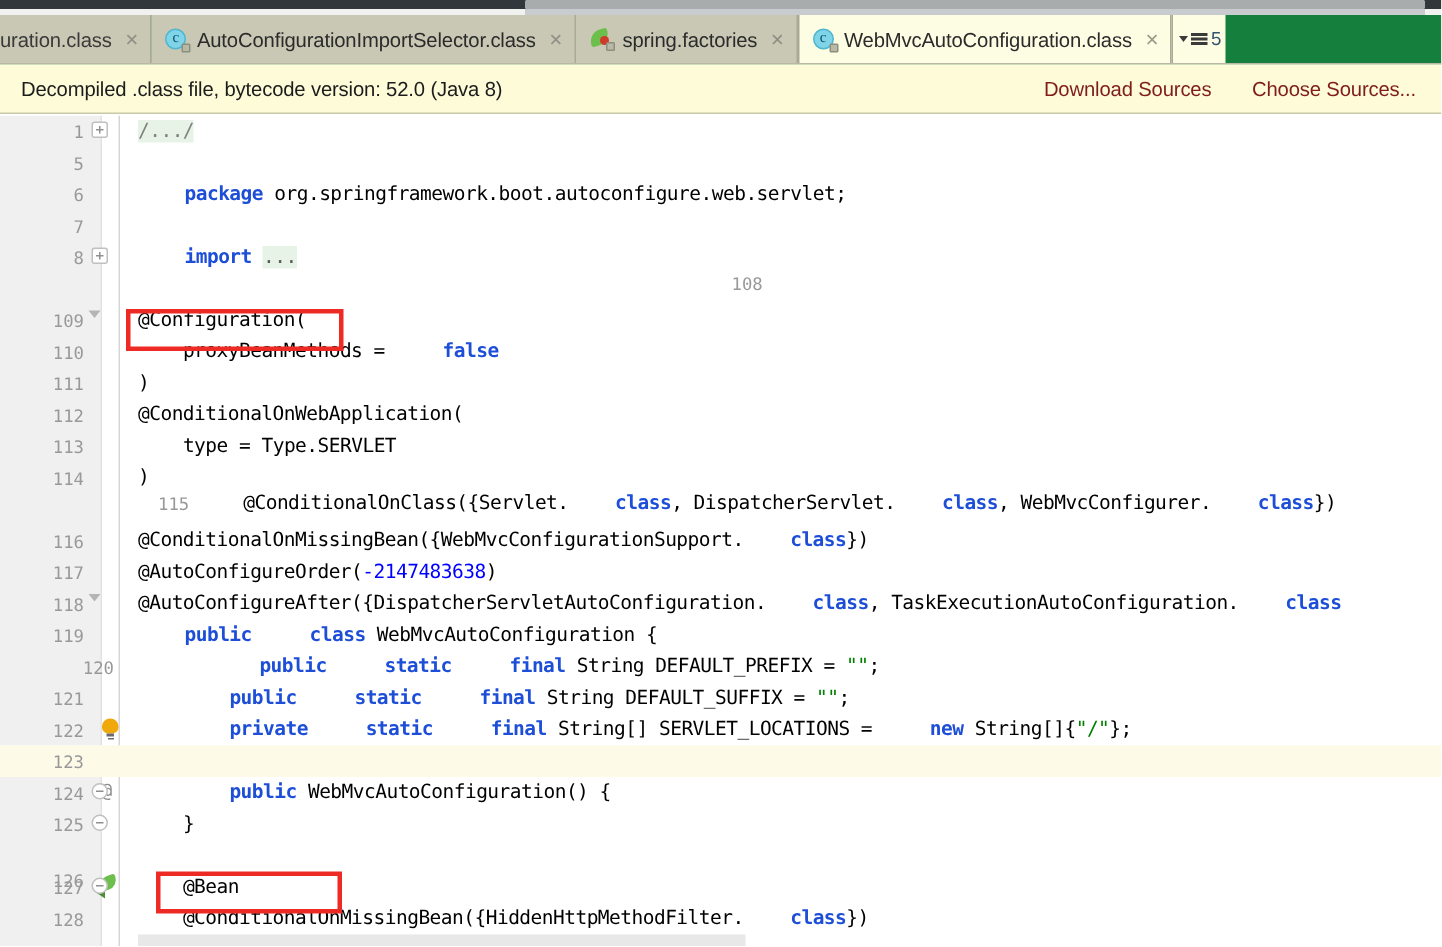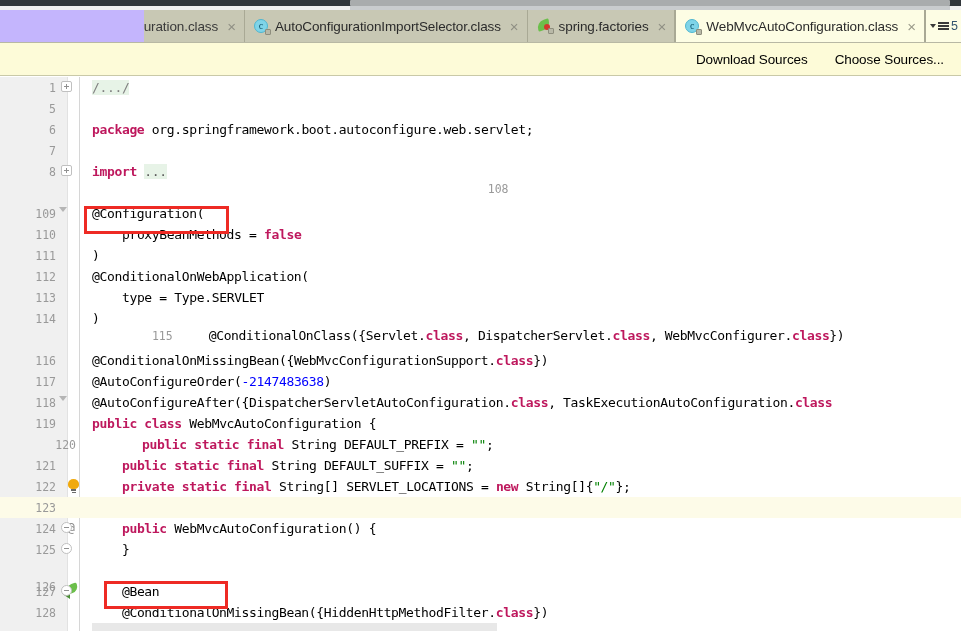--- a/index.html
+++ b/index.html
@@ -38,25 +38,24 @@
   .topstrip2 .knob2 {
     position: absolute; left: 350px; top: 0;
     width: 600px; height: 4px;
     background: #c9ccce;
   }
 
   
   .tabbar {
     position: absolute; left: 0; top: 10px;
     width: 961px; height: 33px;
-    background: #c4b5fd;
+    background: #15803d;
     display: flex;
     align-items: stretch;
     border-bottom: 1px solid #b8b8a4;
-    justify-content: flex-end;
   }
   .tab {
     position: relative;
     display: flex;
     align-items: center;
     gap: 5px;
     padding: 0 7px 0 9px;
     background: #c8c8b4;
     border-right: 1px solid #a9a995;
     font-size: 13.5px;
@@ -168,21 +167,21 @@
     background: #fdfbd8;
     border-bottom: 1px solid #c9c9a8;
     display: flex;
     align-items: center;
     font-size: 13.5px;
     color: #1c1c1c;
   }
   .banner .bmsg { margin-left: 14px; letter-spacing: -0.1px; }
   .banner .spacer { flex: 1; }
   .banner .blink {
-    color: #000000;
+    color: #7f1d1d;
     margin-right: 27px;
     cursor: pointer;
     letter-spacing: -0.1px;
   }
   .banner .blink.last { margin-right: 17px; }
 
   
   .editor {
     position: absolute; left: 0; top: 77px;
     width: 961px; height: 554px;
@@ -238,21 +237,21 @@
     letter-spacing: -0.35px;
   }
   
   .hlband {
     position: absolute; left: 0;
     width: 961px; height: 21px;
     background: #fdfbe8;
   }
 
   
-  .kw   { color: #be185d; font-weight: bold; }
+  .kw   { color: #1d4ed8; font-weight: bold; margin-left: 31px; }
   .num  { color: #0000ff; }
   .str  { color: #008000; }
   .cmt  { color: #808080; }
   .plain{ color: #000000; }
   .fold-ph {
     background: #e7f3e7;
     color: #5a5a5a;
   }
 
   
@@ -407,20 +406,21 @@
       <span class="lines">
           <i></i>
           <i></i>
           <i></i>
         </span>
       <span class="num">5</span>
     </div>
   </div>
 
   <div class="banner">
+    <span class="bmsg">Decompiled .class file, bytecode version: 52.0 (Java 8)</span>
     <span class="spacer"></span>
     <span class="blink">Download Sources</span>
     <span class="blink last">Choose Sources...</span>
   </div>
 
   <div class="editor">
     <div class="gutter"></div>
     <div class="foldcol">
       <div class="foldline"></div>
     </div>

